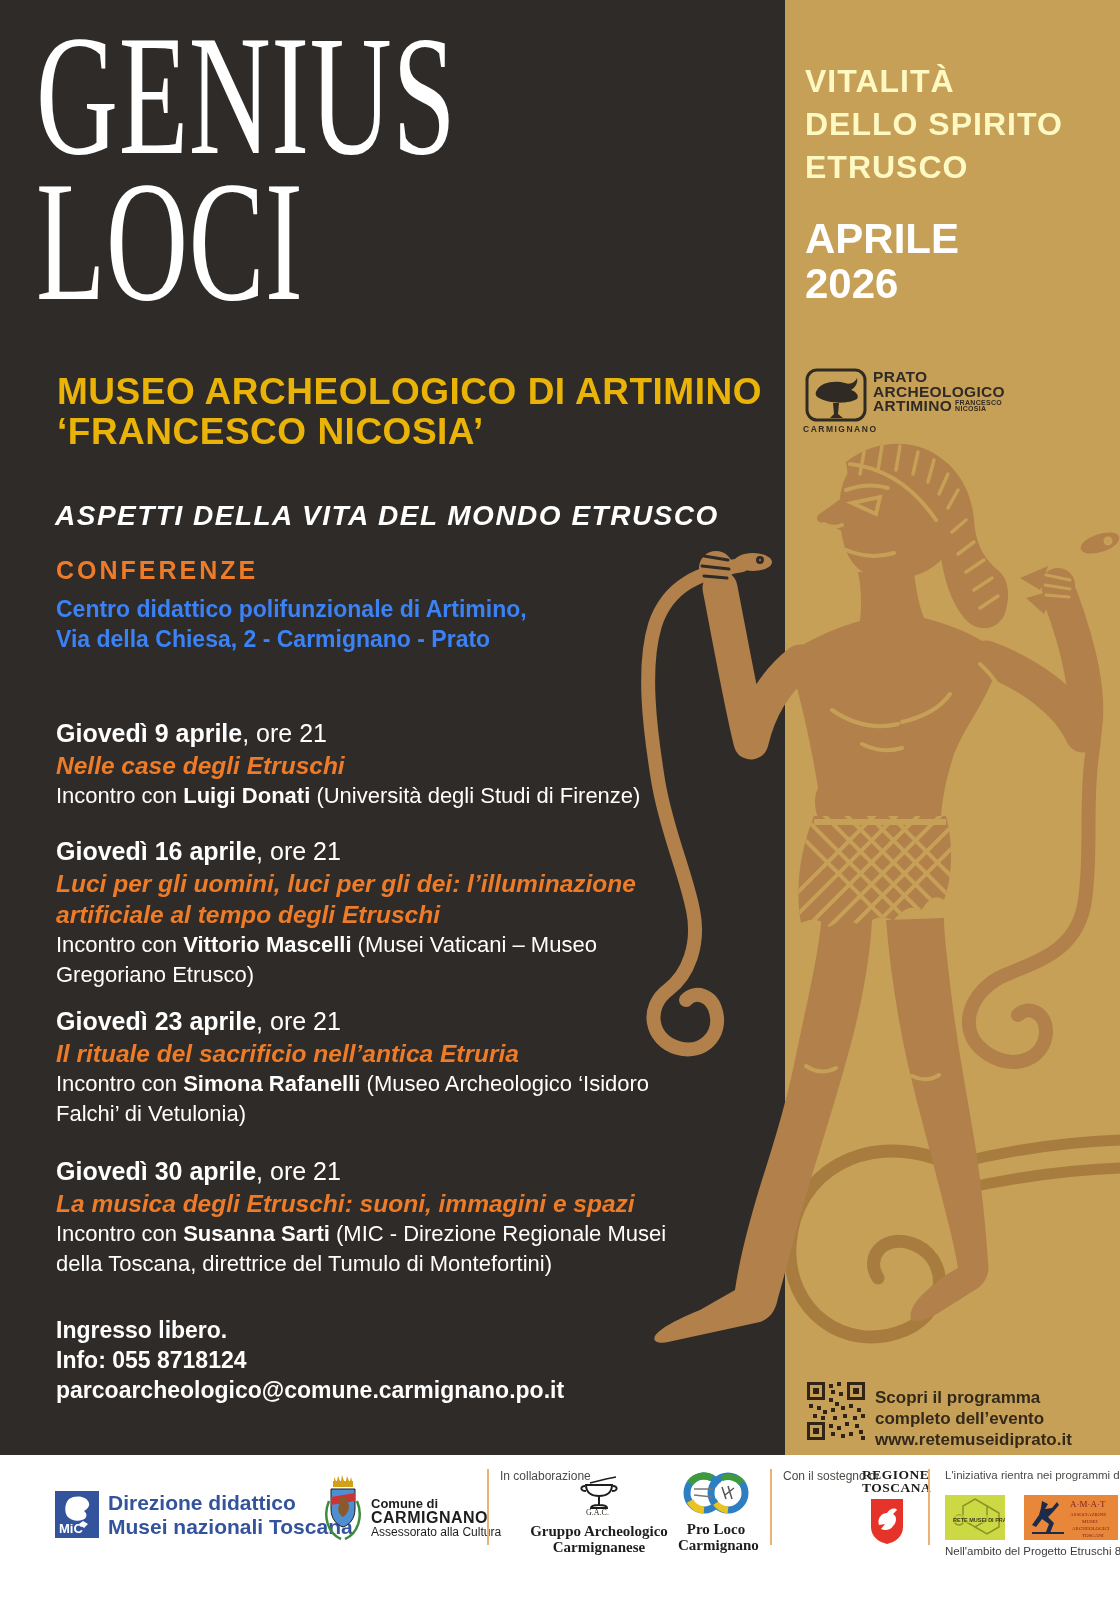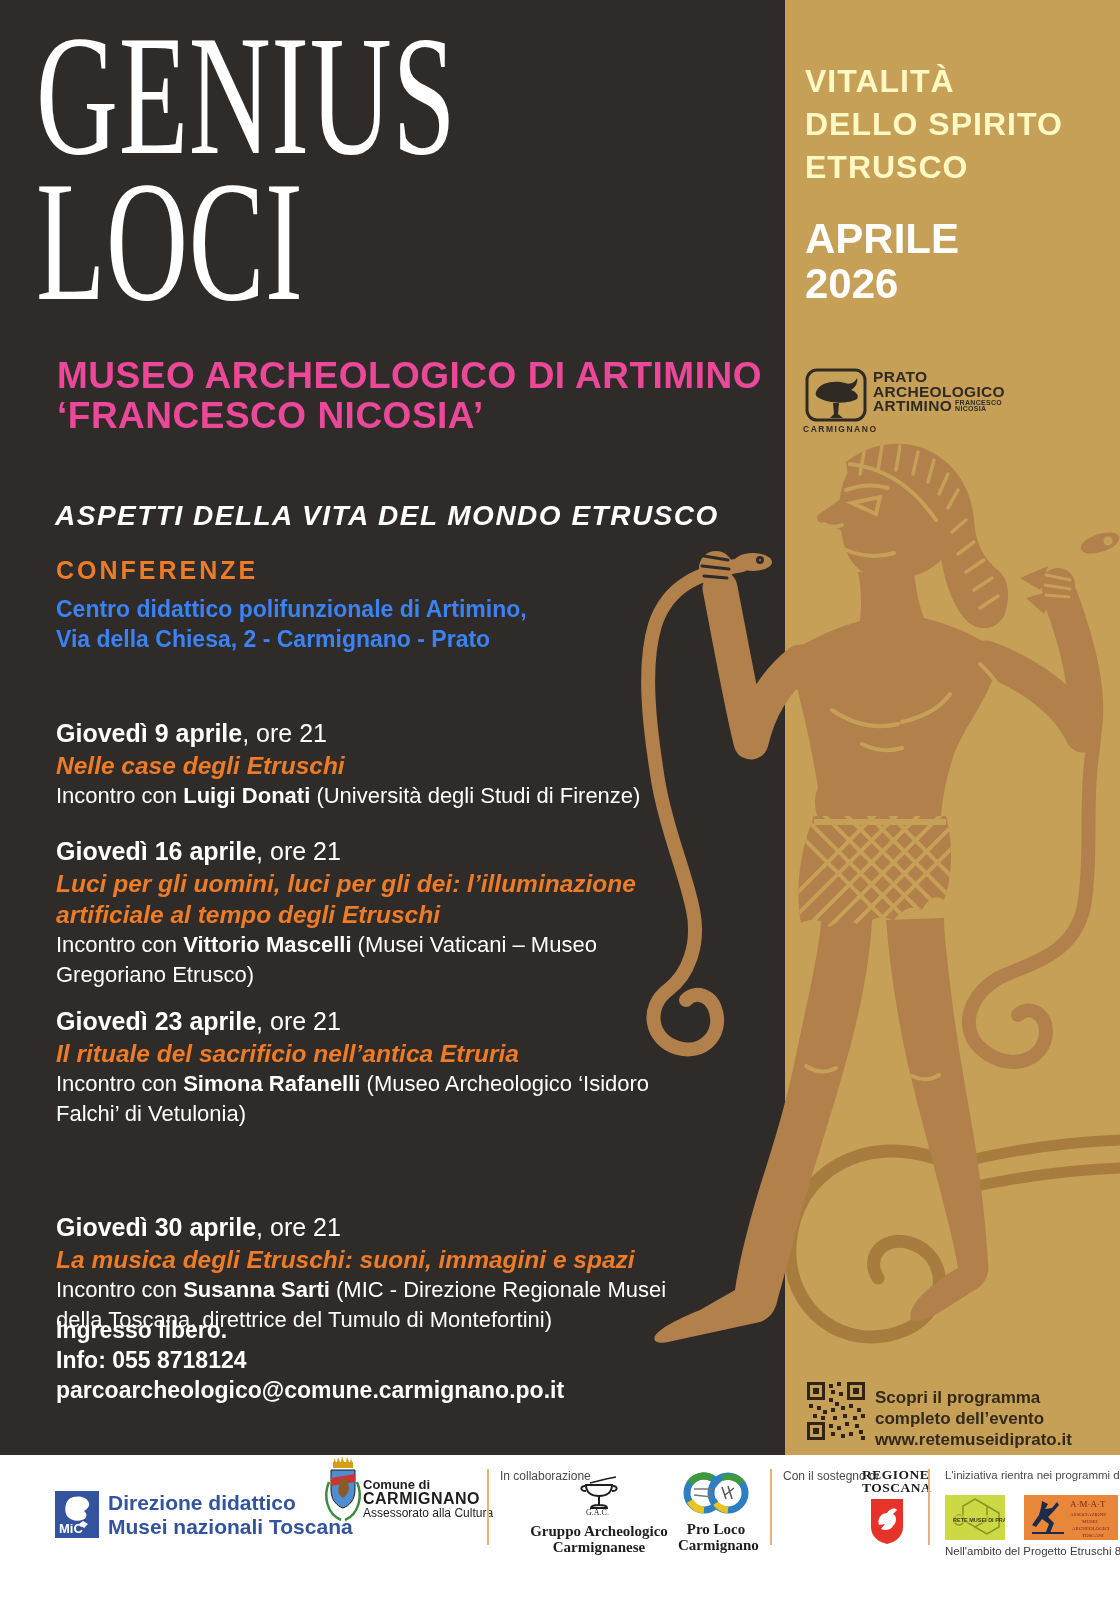--- a/index.html
+++ b/index.html
@@ -7,21 +7,21 @@
           background:#2e2b28;font-family:"Liberation Sans",sans-serif;}
   .abs{position:absolute;}
   .gold-col{left:785px;top:0;width:335px;height:1455px;background:#c7a057;z-index:0;}
   .art{left:0;top:0;width:1120px;height:1600px;z-index:1;pointer-events:none;}
   .txt{z-index:2;}
 
   
   .main-title{left:36px;top:22px;color:#fff;font-family:"Liberation Serif",serif;
               font-size:172px;line-height:146px;letter-spacing:1px;
               transform:scaleX(0.66);transform-origin:0 0;white-space:nowrap;}
-  .museum-heading{left:57px;top:356px;color:#ec4899;font-size:37px;font-weight:bold;
+  .museum-heading{left:57px;top:372px;color:#eab308;font-size:37px;font-weight:bold;
                   line-height:40px;letter-spacing:0.5px;white-space:nowrap;}
   .subtitle{left:55px;top:500px;color:#fff;font-size:28px;font-weight:bold;font-style:italic;
             letter-spacing:1.5px;white-space:nowrap;}
   .conf-label{left:56px;top:556px;color:#ee7b28;font-size:25px;font-weight:bold;letter-spacing:3px;}
   .venue{left:56px;top:594px;color:#3b82f6;font-size:23px;font-weight:bold;line-height:30px;}
   .event{left:56px;width:640px;color:#fff;}
   .ev-date{font-size:25px;line-height:33px;}
   .ev-date b{font-weight:bold;}
   .ev-title{color:#ee7b28;font-size:24.5px;font-weight:bold;font-style:italic;line-height:31px;}
   .ev-speaker{font-size:22px;line-height:30px;max-width:632px;}
@@ -186,21 +186,21 @@
 
   <div class="abs txt event" style="top:1005px">
     <div class="ev-date"><b>Giovedì 23 aprile</b><span>, ore 21</span></div>
     <div class="ev-title">
         <div>Il rituale del sacrificio nell’antica Etruria</div>
         <div></div>
       </div>
     <div class="ev-speaker"><span>Incontro con </span><b>Simona Rafanelli</b><span> (Museo Archeologico ‘Isidoro Falchi’ di Vetulonia)</span></div>
   </div>
 
-  <div class="abs txt event" style="top:1211px">
+  <div class="abs txt event" style="top:1155px">
     <div class="ev-date"><b>Giovedì 30 aprile</b><span>, ore 21</span></div>
     <div class="ev-title">
         <div>La musica degli Etruschi: suoni, immagini e spazi</div>
         <div></div>
       </div>
     <div class="ev-speaker"><span>Incontro con </span><b>Susanna Sarti</b><span> (MIC - Direzione Regionale Musei della Toscana, direttrice del Tumulo di Montefortini)</span></div>
   </div>
 
   <div class="abs txt contact">
     <div>Ingresso libero.</div>
@@ -294,21 +294,21 @@
         <rect width="44" height="47" fill="#33549c"></rect>
         <path fill="#fff" d="M 14 8 C 20 4 30 5 33 10 C 36 14 33 18 29 20 C 33 23 32 28 27 29 C 22 31 15 29 12 25 C 9 20 10 12 14 8 Z M 28 30 L 33 33 L 29 37 L 24 33 Z"></path>
         <text x="4" y="42" fill="#fff" font-size="13" font-weight="bold" font-family="Liberation Sans, sans-serif">MiC</text>
       </svg>
       <div class="mic-text">
         <div>Direzione didattico</div>
         <div>Musei nazionali Toscana</div>
       </div>
     </div>
 
-    <div class="abs" style="left:323px;top:1px;display:flex;">
+    <div class="abs" style="left:323px;top:20px;display:flex;gap:8px;">
       <svg width="40" height="76" viewBox="0 0 40 76">
         <path fill="#d4a017" d="M 10 6 L 30 6 L 30 12 L 10 12 Z M 11 2 L 13 6 L 11 6 Z M 15 1 L 17 6 L 14 6 Z M 19 0 L 21 6 L 18 6 Z M 24 1 L 26 6 L 23 6 Z M 28 2 L 29 6 L 27 6 Z"></path>
         <path fill="#4f8fd1" stroke="#1d1d1b" stroke-width="1" d="M 8 14 L 32 14 L 32 34 C 32 44 26 50 20 52 C 14 50 8 44 8 34 Z"></path>
         <path fill="#c33" d="M 8 22 L 32 18 L 32 26 L 8 30 Z"></path>
         <path fill="#8a5a2a" d="M 16 24 C 20 20 26 22 25 28 C 28 32 24 40 20 42 C 16 40 14 34 16 30 Z"></path>
         <path fill="none" stroke="#3d8b3d" stroke-width="2.5" d="M 6 26 C 0 40 4 58 18 64 M 34 26 C 40 40 36 58 22 64"></path>
       </svg>
       <div class="carm-text" style="margin-top:22px">
         <div style="font-size:13px;font-weight:bold">Comune di</div>
         <div style="font-size:16px;font-weight:bold;letter-spacing:0.5px">CARMIGNANO</div>

